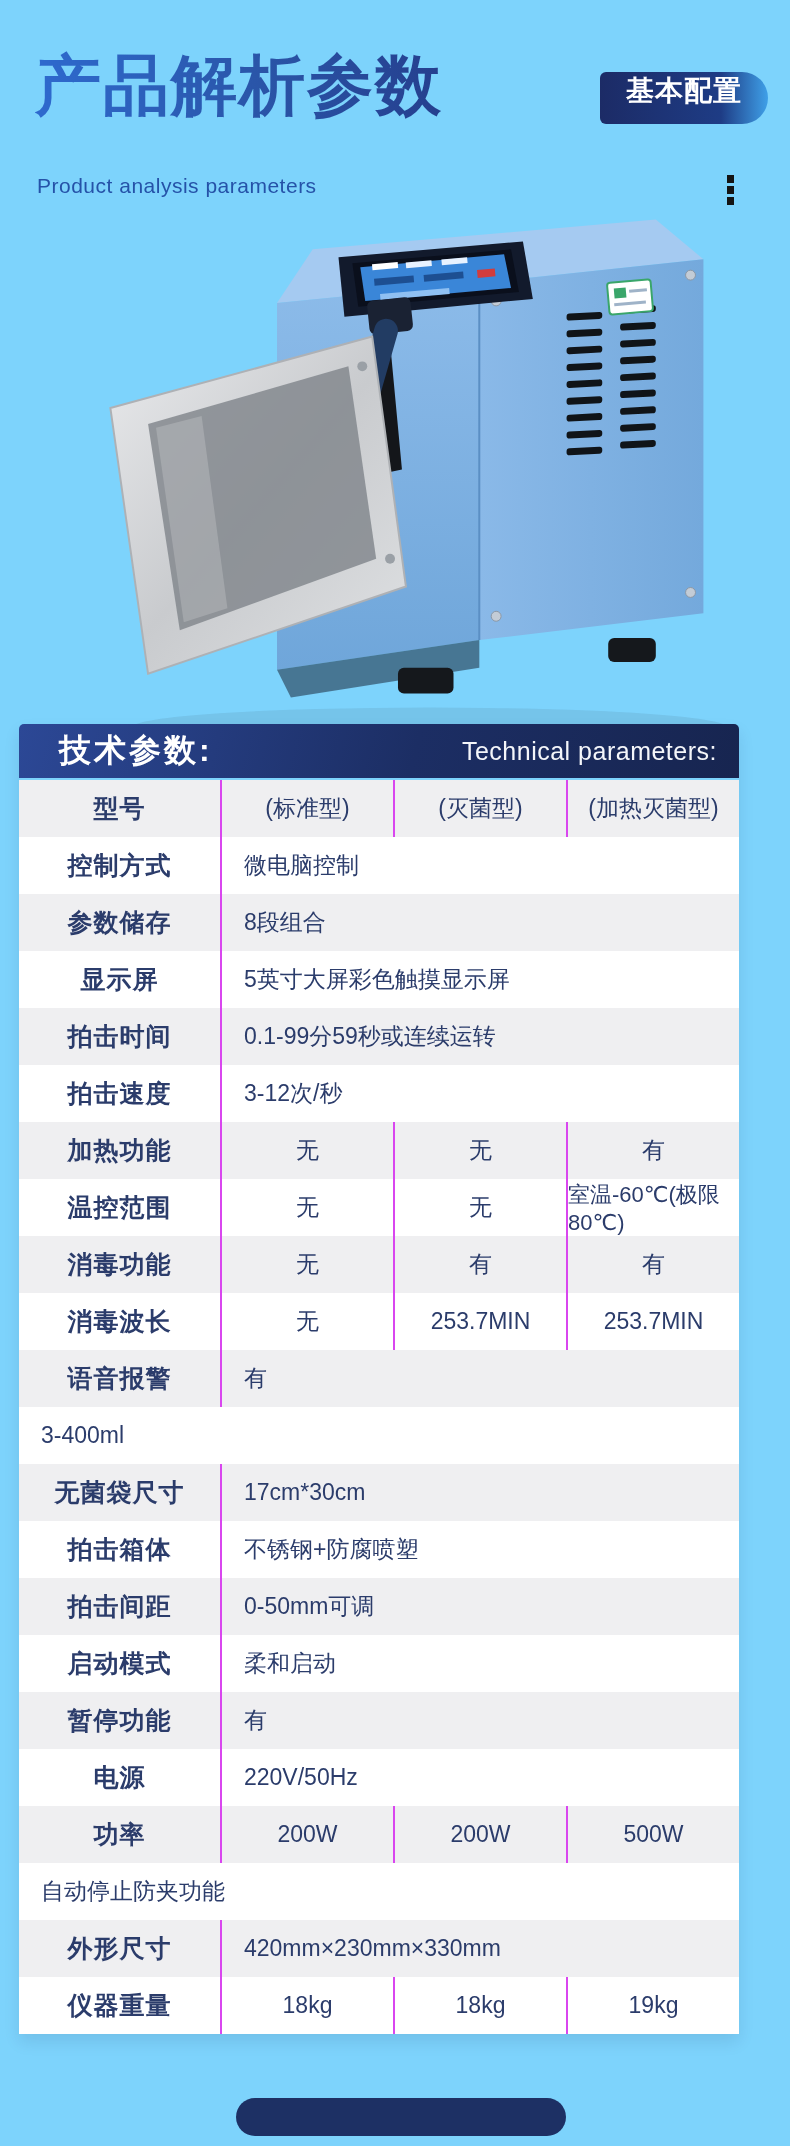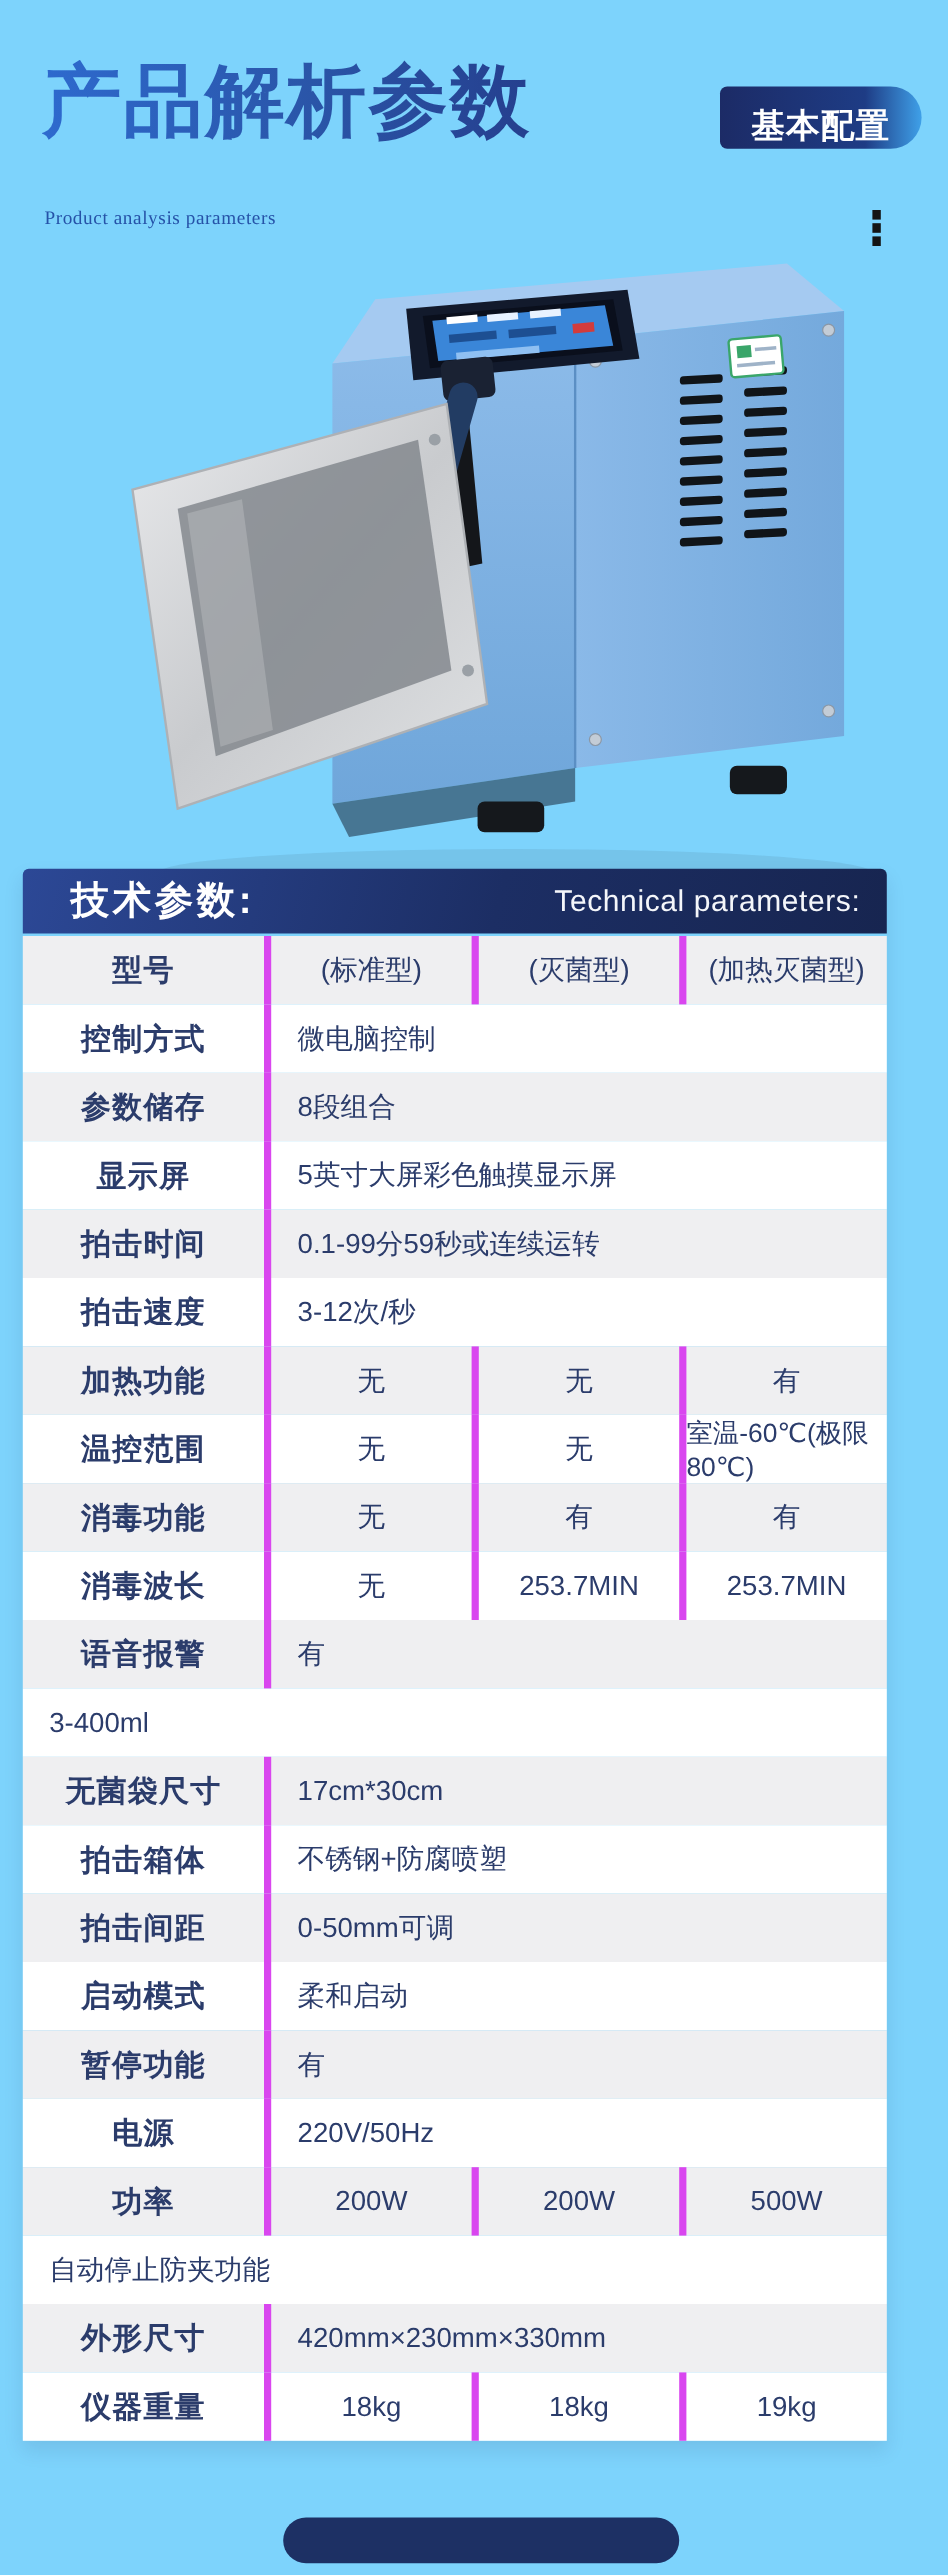--- a/index.html
+++ b/index.html
@@ -10,27 +10,27 @@
   .page-title{
     position:absolute;left:35px;top:50px;
     font-family:"Liberation Serif","DejaVu Serif",serif;
     font-weight:bold;font-size:66px;line-height:1.1;letter-spacing:2px;
     background:linear-gradient(90deg,#2e6ace 0%,#2a55a8 55%,#253f8e 100%);
     -webkit-background-clip:text;background-clip:text;
     color:#2a55a8;-webkit-text-fill-color:transparent;
   }
   .page-subtitle{
     position:absolute;left:37px;top:174px;
-    font-family:Liberation Serif, serif;
-    font-size:16px;color:#2552a8;letter-spacing:0.5px;
+    font-family:Liberation Sans, sans-serif;
+    font-size:21px;color:#2552a8;letter-spacing:0.5px;
   }
   .config-badge{
     position:absolute;right:33px;top:72px;height:52px;
     padding:0 26px;box-sizing:border-box;
-    display:flex;align-items:flex-end;
+    display:flex;align-items:flex-start;
     background:linear-gradient(90deg,#1c2b66 0%,#1e3c85 72%,#3fa0e8 100%);
     border-radius:6px 26px 26px 6px;
     color:#ffffff;font-size:28px;font-weight:bold;letter-spacing:1px;
   }
   .ellipsis-dots{position:absolute;left:727px;top:175px;width:8px;}
   .ellipsis-dots span{display:block;width:7px;height:8px;background:#141414;margin-bottom:3px;}
 
   
   .product-figure{position:absolute;left:50px;top:172px;width:690px;height:595px;}
   .product-figure svg{width:100%;height:100%;display:block;}
@@ -45,21 +45,21 @@
     display:flex;align-items:center;justify-content:space-between;
     padding:0 22px 0 40px;
   }
   .table-header .th-cn{color:#ffffff;font-size:32px;font-weight:bold;letter-spacing:3px;}
   .table-header .th-en{color:#f4f6fa;font-size:25px;
     font-family:Liberation Sans, sans-serif;letter-spacing:0.5px;}
   .row{display:flex;height:57px;}
   .row.gray{background:#efeff1;}
   .row.white{background:#ffffff;}
   .cell{display:flex;align-items:center;justify-content:center;
-    color:#2b3c6b;font-size:23px;border-left:6px solid #d946ef;box-sizing:border-box;}
+    color:#2b3c6b;font-size:23px;border-left:2px solid #d946ef;box-sizing:border-box;}
   .cell:first-child{border-left:none;}
   .cell.label{width:201px;flex:none;font-size:25px;font-weight:bold;letter-spacing:1px;}
   .cell.span-value{flex:1;justify-content:flex-start;padding-left:22px;}
   .cell.col-value{flex:1;}
   .cell.small{font-size:22px;}
 
   
   .footer-bar{position:absolute;left:50%;transform:translateX(-50%);
     top:2098px;width:330px;height:38px;border-radius:19px;background:#1d3064;}
 </style>

